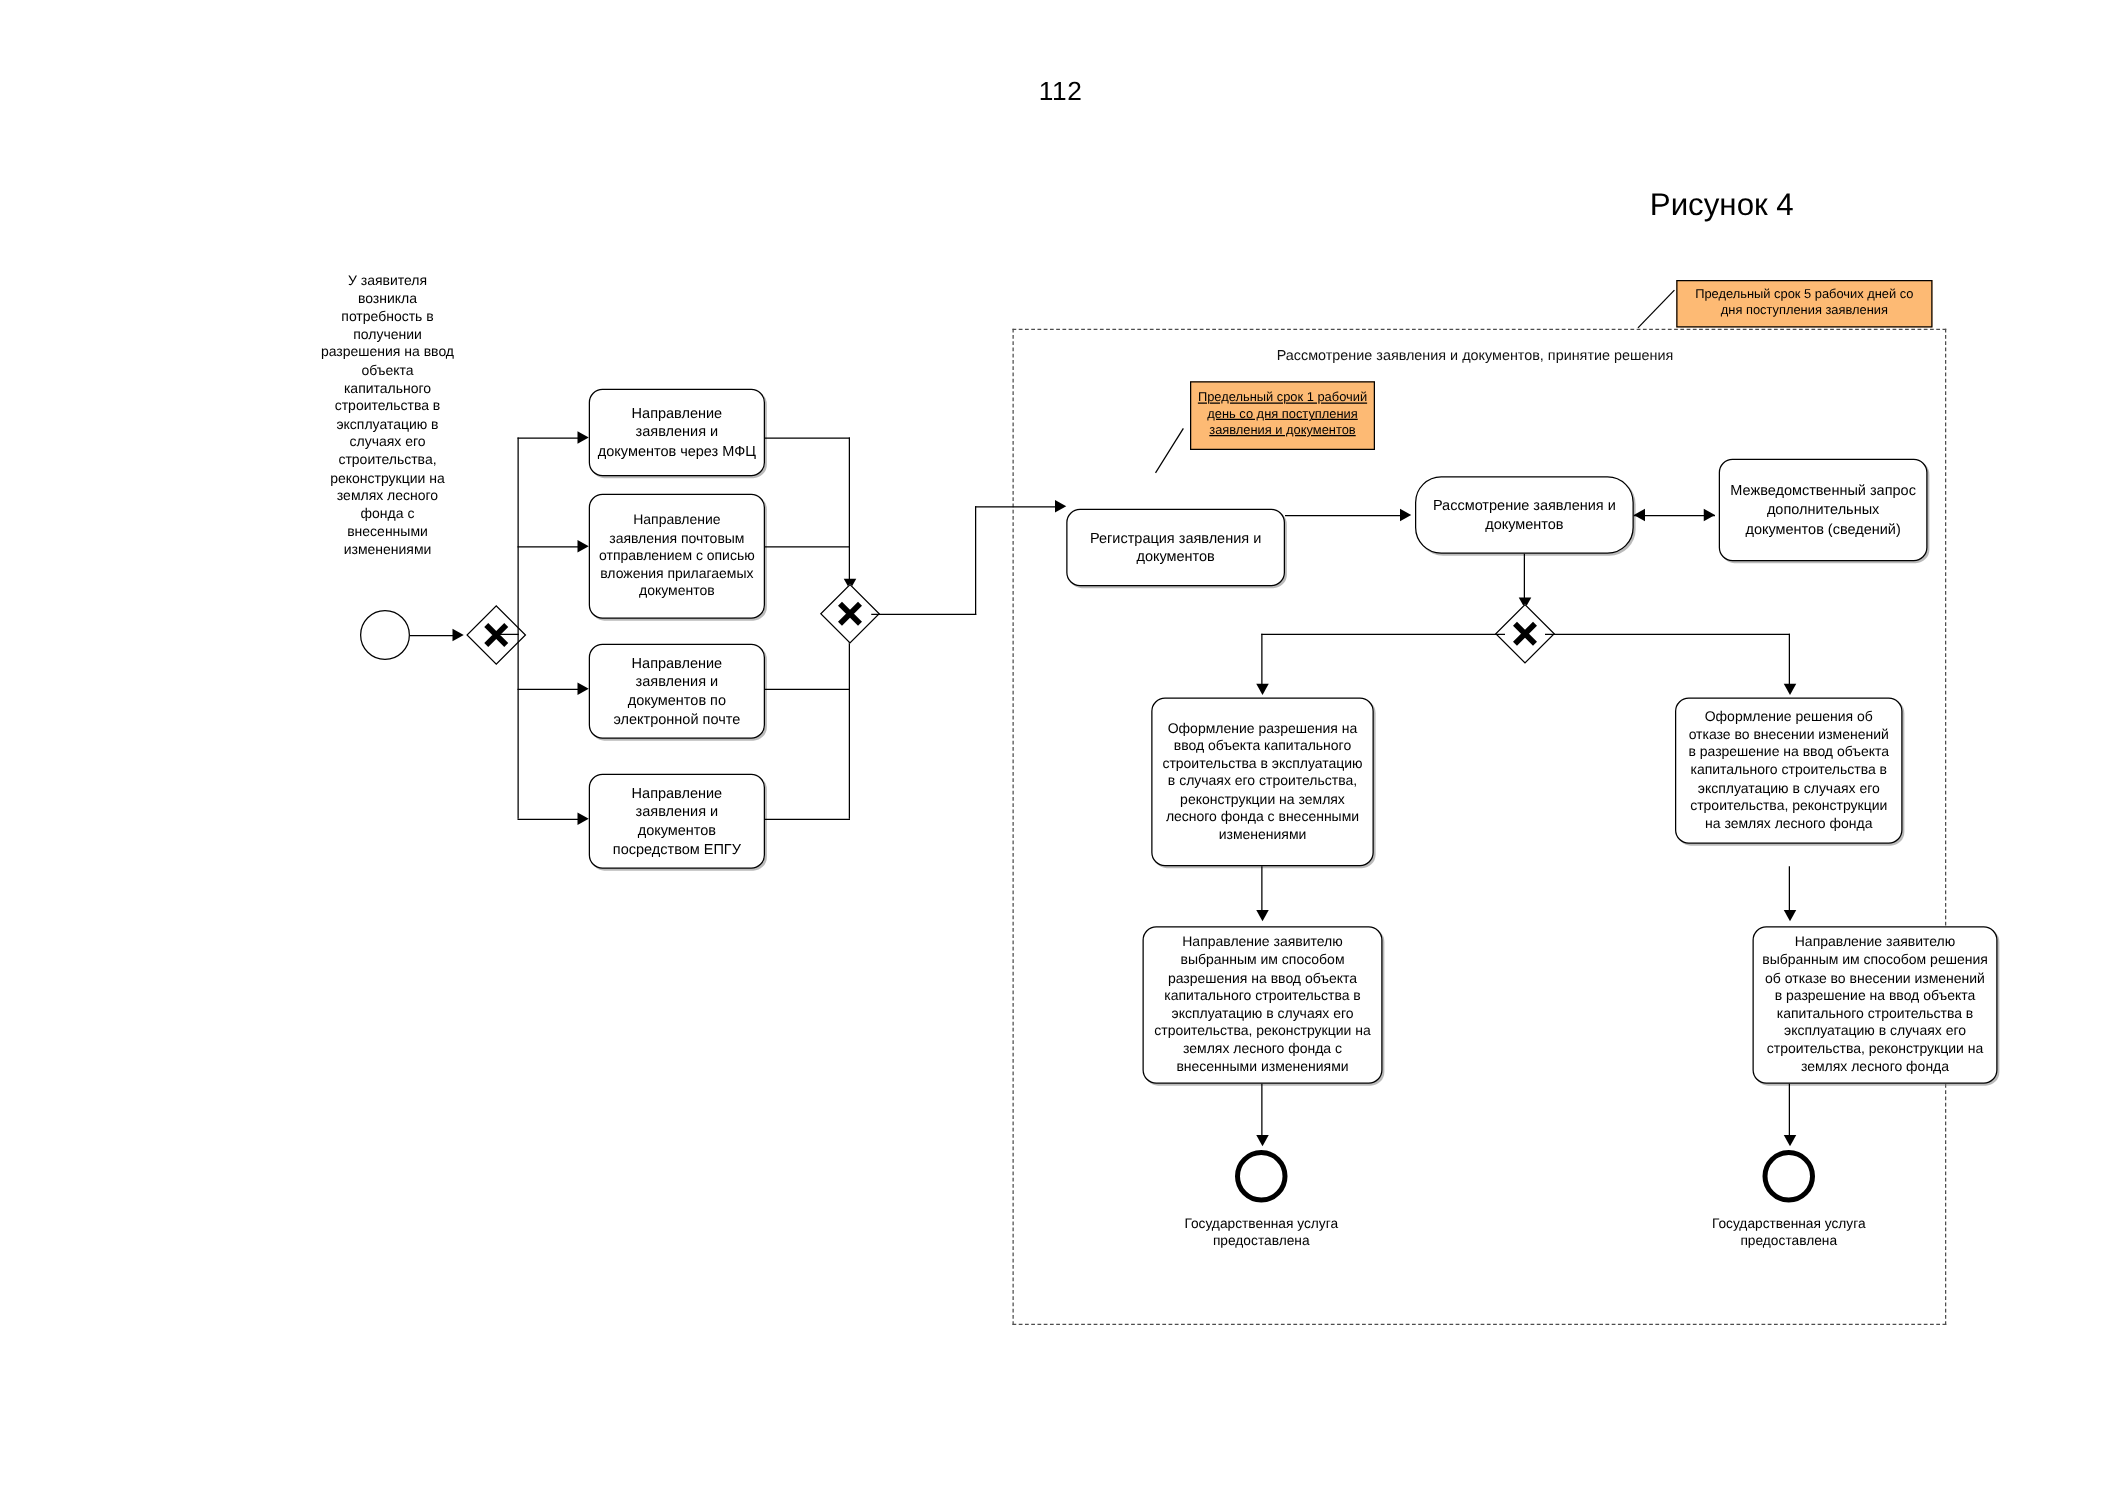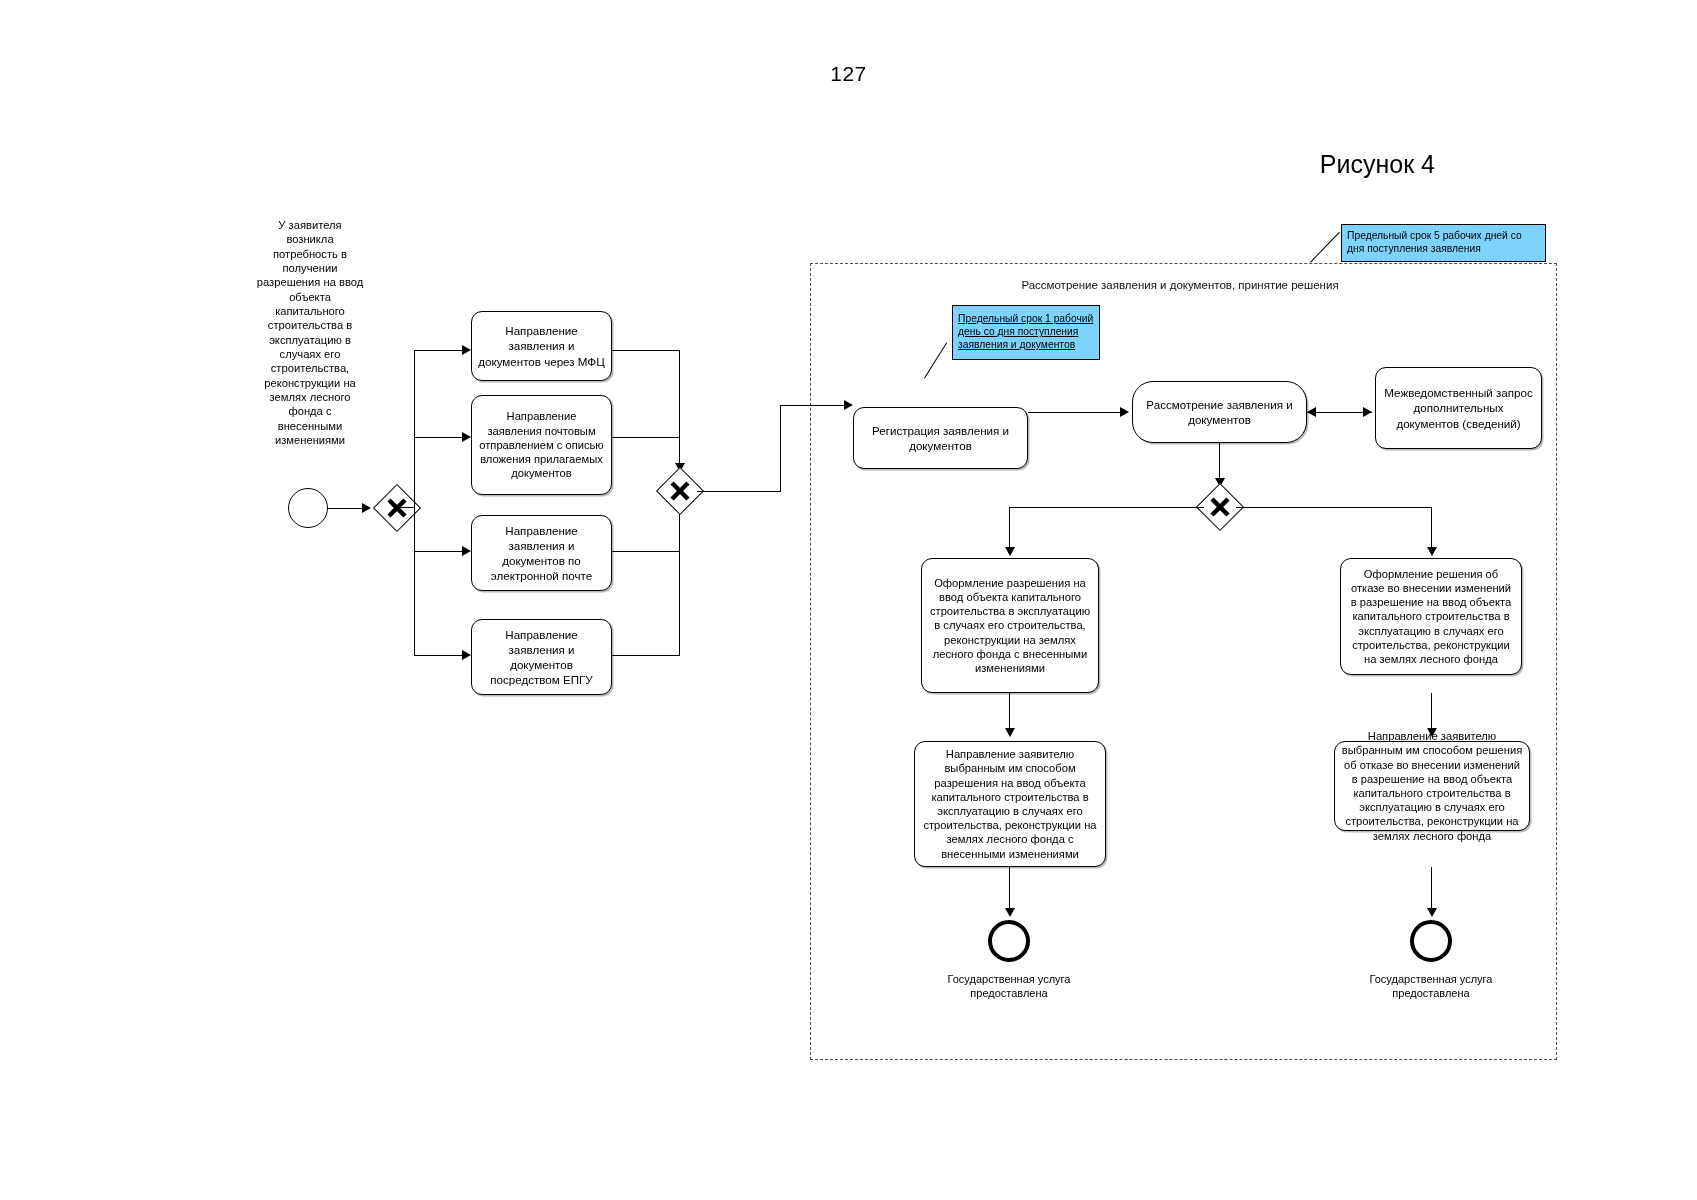--- a/index.html
+++ b/index.html
@@ -62,21 +62,22 @@
     line-height: 1.3;
     padding: 3px 6px;
     box-shadow: 1.5px 1.5px 0 rgba(130,130,130,.55);
   }
   .task.small { font-size: 11.2px; line-height: 1.27; }
 
   
   .annot {
     box-sizing: border-box;
     border: 1px solid #000;
-    background: #7dd3fc;
+    background: #fdba74;
+    text-align: center;
     font-size: 10.3px;
     line-height: 1.25;
     padding: 4px 5px;
     display: flex;
     align-items: center;
     justify-content: center;
   }
 
   
   .event {
@@ -131,21 +132,21 @@
   .arrow.down  { border-width: 9px 5px 0 5px; border-color: #000 transparent transparent transparent; }
   .arrow.up    { border-width: 0 5px 9px 5px; border-color: transparent transparent #000 transparent; }
 
   svg { display: block; overflow: visible; }
 </style>
 </head>
 <body>
 
 <div id="page">
 
-  <div class="abs" id="page-number">127</div>
+  <div class="abs" id="page-number">112</div>
 
   <div class="abs" id="figure-title">Рисунок 4</div>
 
   <div class="abs" id="pool"></div>
   <div class="abs" id="pool-label">Рассмотрение заявления и документов, принятие решения</div>
 
   <div class="abs annot" style="left:1341px; top:224px; width:205px; height:38px;">Предельный срок 5 рабочих дней со дня поступления заявления</div>
 
   <div class="abs line-d" style="left:1310px; top:262px; width:42px; transform: rotate(-46deg);"></div>
 
@@ -252,21 +253,21 @@
   <div class="abs arrow down" style="left:1005px; top:908px;"></div>
 
   <div class="abs event end" style="left:988px; top:920px; width:42px; height:42px;"></div>
   <div class="abs event-label" style="left:929px; top:972px; width:160px;">Государственная услуга предоставлена</div>
 
   <div class="abs task small" style="left:1340px; top:558px; width:182px; height:117px;">Оформление решения об отказе во внесении изменений в разрешение на ввод объекта капитального строительства в эксплуатацию в случаях его строительства, реконструкции на землях лесного фонда</div>
 
   <div class="abs line-v" style="left:1431px; top:693px; height:40px;"></div>
   <div class="abs arrow down" style="left:1427px; top:728px;"></div>
 
-  <div class="abs task small" style="left:1334px; top:741px; width:196px; height:90px;">Направление заявителю выбранным им способом решения об отказе  во внесении изменений в разрешение на ввод объекта капитального строительства в эксплуатацию в случаях его строительства, реконструкции на землях лесного фонда</div>
+  <div class="abs task small" style="left:1402px; top:741px; width:196px; height:126px;">Направление заявителю выбранным им способом решения об отказе  во внесении изменений в разрешение на ввод объекта капитального строительства в эксплуатацию в случаях его строительства, реконструкции на землях лесного фонда</div>
 
   <div class="abs line-v" style="left:1431px; top:867px; height:46px;"></div>
   <div class="abs arrow down" style="left:1427px; top:908px;"></div>
 
   <div class="abs event end" style="left:1410px; top:920px; width:42px; height:42px;"></div>
   <div class="abs event-label" style="left:1351px; top:972px; width:160px;">Государственная услуга предоставлена</div>
 
 </div>
 
 </body></html>

